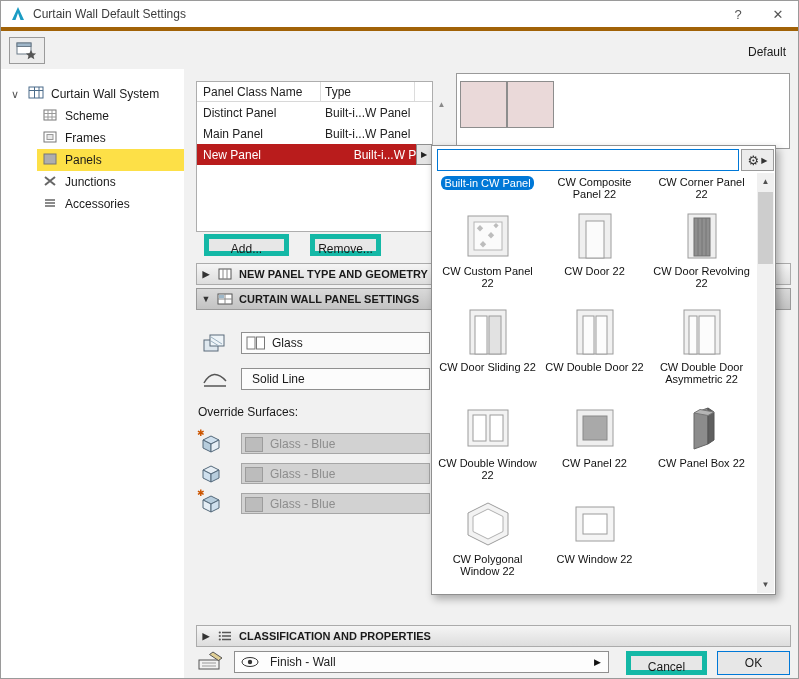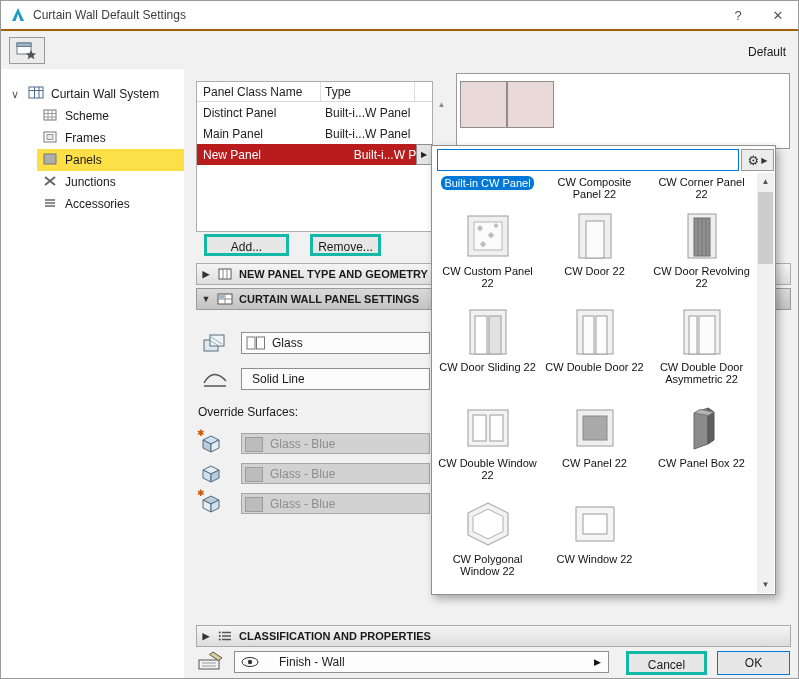--- a/index.html
+++ b/index.html
@@ -2,21 +2,21 @@
 <html><head>
 <meta charset="utf-8">
 <style>
   * { margin:0; padding:0; box-sizing:border-box; }
   html,body { font-family:"Liberation Sans", sans-serif; background:#cfcfcf; }
   .dialog { position:relative; width:799px; height:679px; background:#f1f1f1;
             border:1px solid #9a9a9a; overflow:hidden; font-size:12px; color:#222; }
 
   
   .titlebar { position:absolute; left:0; top:0; width:100%; height:30px; background:#ffffff;
-              border-bottom:2px solid #a16207; display:flex; align-items:center; }
+              border-bottom:4px solid #a16207; display:flex; align-items:center; }
   .app-icon { margin:0 7px 0 9px; width:16px; height:16px; }
   .title { color:#3c3c3c; font-size:12px; }
   .tb-btns { margin-left:auto; display:flex; }
   .tb-btn { width:40px; height:29px; display:flex; align-items:center; justify-content:center;
             color:#555; font-size:13px; cursor:default; }
 
   
   .fav-btn { position:absolute; left:8px; top:36px; width:36px; height:27px; background:#ececec;
              border:1px solid #9a9a9a; display:flex; align-items:center; justify-content:center; }
   .default-label { position:absolute; right:12px; top:44px; font-size:12px; color:#1a1a1a; }
@@ -37,21 +37,21 @@
   .ct-h1 { width:124px; padding:3px 0 0 6px; border-right:1px solid #dcdcdc; }
   .ct-h2 { width:94px;  padding:3px 0 0 4px; border-right:1px solid #dcdcdc; }
   .ct-row { display:flex; height:21px; align-items:center; position:relative; }
   .ct-row .c1 { width:124px; padding-left:6px; }
   .ct-row .c2 { width:94px;  padding-left:4px; white-space:nowrap; overflow:hidden; }
   .ct-row.selected { background:#b91c1c; color:#fff;gap:44px; }
   .row-arrow-btn { position:absolute; right:0; top:0; width:16px; height:21px; background:#e4e4e4;
                    border:1px solid #8f8f8f; color:#222; font-size:8px;
                    display:flex; align-items:center; justify-content:center; }
 
-  .btn { position:absolute; height:22px; background:#e7e7e7; border:3px solid #14b8a6;
+  .btn { position:absolute; height:22px; background:#e7e7e7; border:5px solid #14b8a6;
          font-size:12px; text-align:center; line-height:20px; color:#1a1a1a; }
   #add-btn { left:203px; top:233px; width:85px; }
   #remove-btn { left:309px; top:233px; width:71px; }
 
   
   .preview { position:absolute; left:455px; top:72px; width:334px; height:76px;
              background:#fff; border:1px solid #9a9a9a; }
   .p-panel { position:absolute; top:7px; width:47px; height:47px; border:1px solid #8d8d8d; }
   .p1 { left:3px; } .p2 { left:50px; }
   .mini-scroll-up { position:absolute; left:434px; top:96px; width:13px; height:15px;
@@ -79,21 +79,21 @@
   .ov-icon .ast { position:absolute; left:-2px; top:-4px; font-size:9px; color:#cc5500; }
   .override-field { position:absolute; left:240px; width:189px; height:21px; background:#d2d2d2;
                     border:1px solid #a6a6a6; color:#8d8d8d; font-size:12px;
                     display:flex; align-items:center; padding-left:28px; }
   .override-field::before { content:""; position:absolute; left:3px; top:3px; width:16px;
                     height:13px; background:#bcbcbc; border:1px solid #9c9c9c; }
 
   
   .finish-combo { position:absolute; left:233px; top:650px; width:375px; height:22px;
                   background:#fdfdfd; border:1px solid #8f8f8f; display:flex; align-items:center; }
-  .finish-combo .txt { margin-left:20px; }
+  .finish-combo .txt { margin-left:11px; }
   .finish-combo .f-arrow { margin-left:auto; margin-right:7px; font-size:9px; color:#111; }
   #cancel-btn { left:625px; top:650px; width:81px; height:24px; line-height:22px; }
   #ok-btn { left:716px; top:650px; width:73px; height:24px; line-height:22px; border:1px solid #0078d7; }
   .footer-icon { position:absolute; left:197px; top:649px; }
 
   
   .popup { position:absolute; left:430px; top:144px; width:345px; height:450px; background:#fff;
            border:1px solid #8f8f8f; box-shadow:3px 4px 8px rgba(0,0,0,.3); z-index:10; }
   .popup-search { position:absolute; left:5px; top:3px; width:302px; height:22px;
                   border:1px solid #0078d7; background:#fff; font:12px "Liberation Sans",sans-serif;

